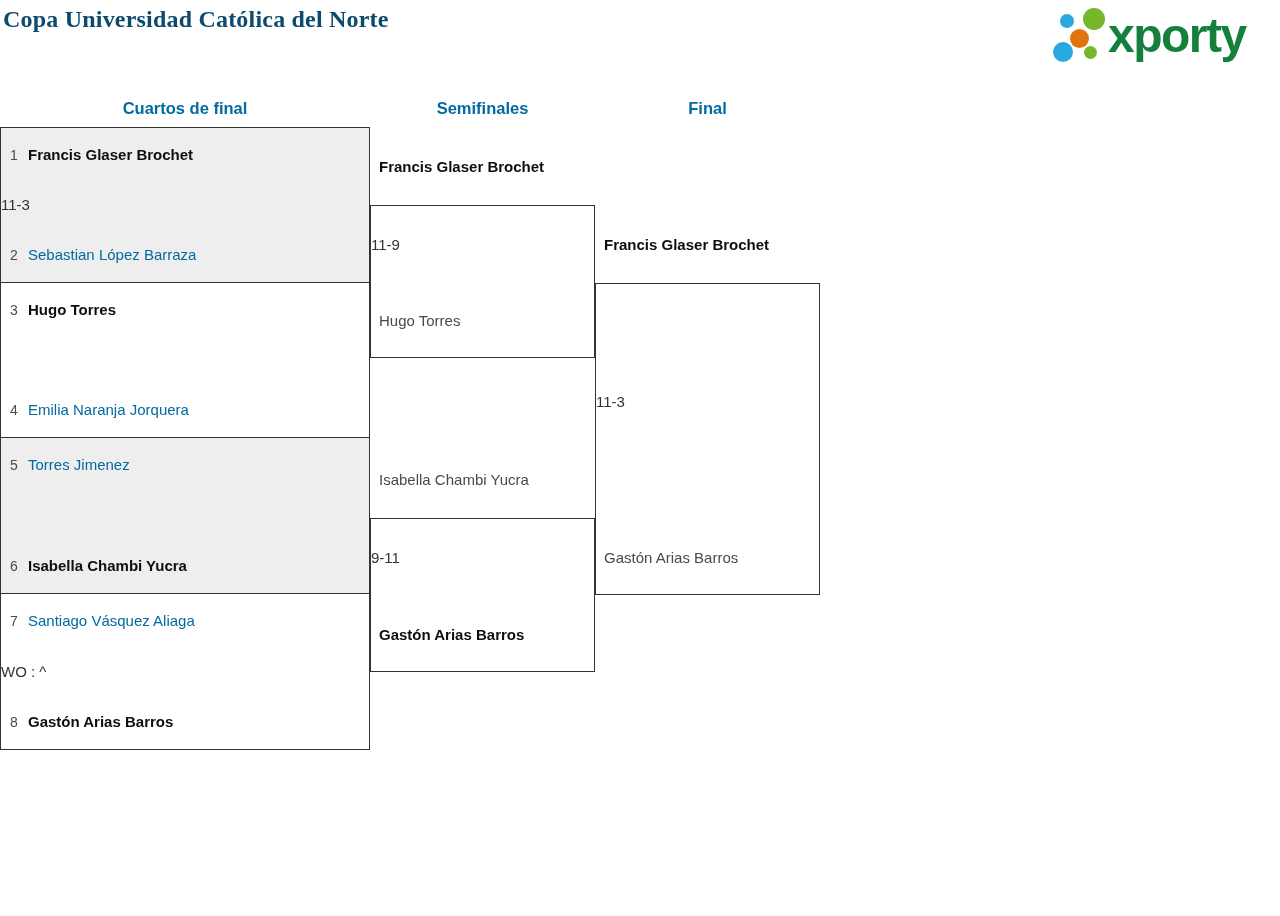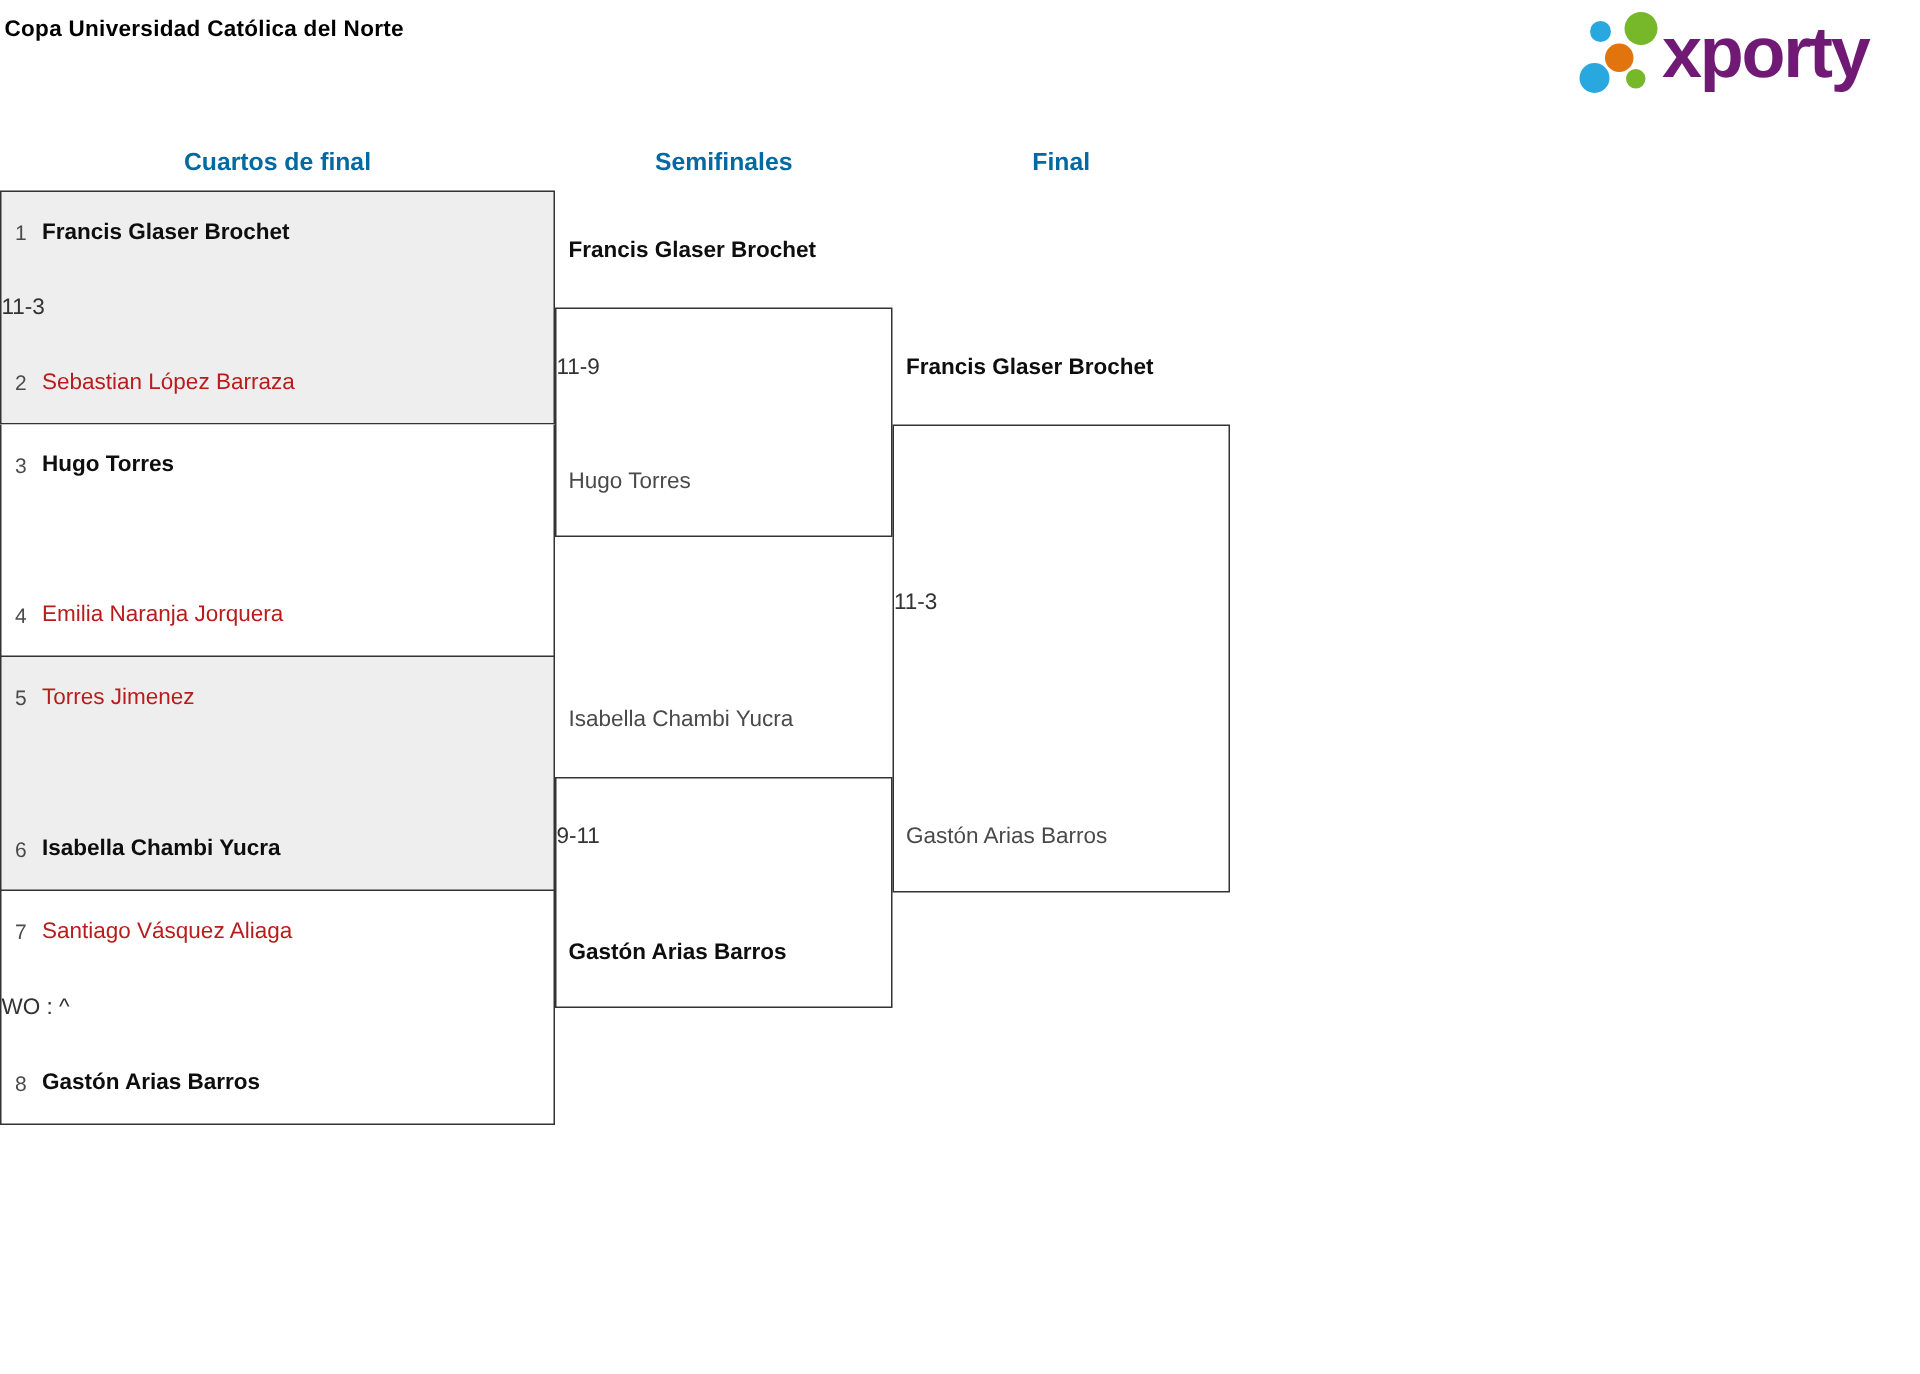--- a/index.html
+++ b/index.html
@@ -1,48 +1,48 @@
 <!DOCTYPE html>
 <html><head>
 <meta charset="utf-8">
 <style>
   html,body{margin:0;padding:0;background:#ffffff;}
   body{font-family:"Liberation Sans","DejaVu Sans",sans-serif;-webkit-font-smoothing:antialiased;}
   .page{position:relative;width:1280px;height:916px;background:#fff;overflow:hidden;}
 
   
-  .title{position:absolute;left:3px;top:3px;font-size:15px;font-weight:bold;color:#000000;line-height:33px;letter-spacing:.2px;}
+  .title{position:absolute;left:3px;top:3px;font-size:24px;font-weight:bold;color:#0c4a6e;line-height:33px;letter-spacing:.2px;font-family:Liberation Serif, serif;}
   .logo{position:absolute;left:1048px;top:4px;width:220px;height:64px;cursor:pointer;}
   .dot{position:absolute;border-radius:50%;}
   .dot-blue-sm {left:12px;top:10px;width:14px;height:14px;background:#29a8df;}
   .dot-green-lg{left:35px;top:4px; width:22px;height:22px;background:#76b82a;}
   .dot-orange  {left:22px;top:25px;width:19px;height:19px;background:#e2740d;}
   .dot-blue-lg {left:5px; top:38px;width:20px;height:20px;background:#29a8df;}
   .dot-green-sm{left:36px;top:42px;width:13px;height:13px;background:#76b82a;}
-  .wordmark{position:absolute;left:60px;top:5px;font-size:48px;line-height:54px;font-weight:bold;color:#701a75;letter-spacing:-1.5px;}
+  .wordmark{position:absolute;left:60px;top:5px;font-size:48px;line-height:54px;font-weight:bold;color:#15803d;letter-spacing:-1.5px;}
 
   
   .round-hdr{position:absolute;top:98px;height:20px;line-height:20px;text-align:center;font-size:16.5px;font-weight:bold;color:#0369a1;}
   .rh1{left:0;width:370px;}
   .rh2{left:370px;width:225px;}
   .rh3{left:595px;width:225px;}
 
   
   .match{position:absolute;border:1.5px solid #333;box-sizing:border-box;}
   .qf{left:0;width:370px;background:#fff;}
   .qf.gray{background:#eeeeee;}
   .qf.nt{border-top:none;}
   .sf{left:370px;width:225px;background:transparent;}
   .final{left:595px;top:283px;width:225px;height:312px;background:transparent;}
 
   .prow{position:absolute;left:9px;right:6px;display:flex;gap:5px;height:20px;line-height:20px;align-items:center;}
   .ptop{top:17px;}
   .pbottom{bottom:17px;}
   .seed{min-width:13px;font-size:14px;color:#4a4a4a;}
-  .pname{font-size:15px;color:#b91c1c;white-space:nowrap;}
+  .pname{font-size:15px;color:#0369a1;white-space:nowrap;}
   .pname.win{color:#0e0e0e;font-weight:bold;}
 
   .mscore{position:absolute;left:0;right:0;text-align:left;font-size:15px;color:#333;height:20px;line-height:20px;}
   .qf .mscore{top:calc(50% - 10px);}
   .sf .mscore{top:29px;}
   .final .mscore{top:108px;}
 
   .slot{position:absolute;left:8px;right:-40px;height:20px;line-height:20px;font-size:15px;color:#4a4a4a;white-space:nowrap;}
   .slot.win{color:#0e0e0e;font-weight:bold;}
   .slot-above{top:-49px;}

